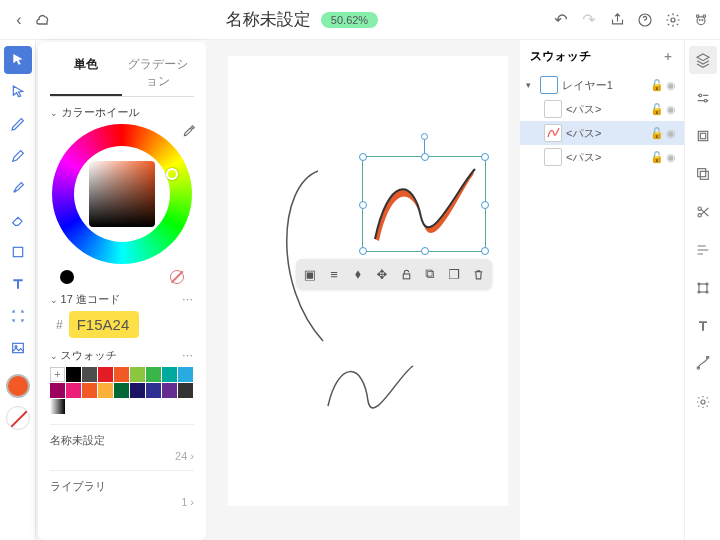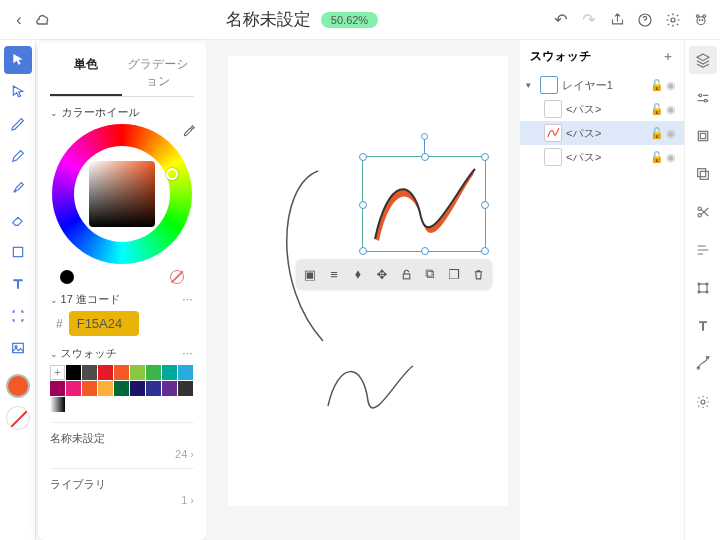--- a/index.html
+++ b/index.html
@@ -37,21 +37,21 @@
   .wheel::after { content: ""; position: absolute; inset: 22px; border-radius: 50%; background: #fff; }
   .sv-box { position: absolute; width: 66px; height: 66px; left: 37px; top: 37px; background: linear-gradient(to top, #000, transparent), linear-gradient(to right, #fff, #f15a24); border-radius: 4px; z-index: 2; }
   .hue-handle { position: absolute; width: 12px; height: 12px; border: 2px solid #fff; border-radius: 50%; right: 14px; top: 44px; box-shadow: 0 0 2px rgba(0,0,0,0.5); z-index: 3;}
   .preview-row { display: flex; justify-content: space-between; align-items: center; margin: 4px 10px 8px; }
   .preview-dot { width: 14px; height: 14px; border-radius: 50%; }
   .preview-dot.black { background: #000; }
   .preview-dot.none { border: 1px solid #d77; position: relative; }
   .preview-dot.none::after { content: ""; position: absolute; width: 16px; height: 1.5px; background: #d77; left: -2px; top: 5px; transform: rotate(-45deg); }
   .hex-row { display: flex; align-items: center; gap: 6px; margin: 4px 0 10px; }
   .hex-hash { color: #888; font-size: 12px; padding-left: 6px;}
-  .hex-input { border: none; background: #eab308; padding: 5px 8px; font-size: 13px; border-radius: 4px; width: 70px; color: #555; }
+  .hex-input { border: none; background: #fde047; padding: 5px 8px; font-size: 15px; border-radius: 4px; width: 70px; color: #555; }
   .swatch-grid { display: flex; flex-wrap: wrap; gap: 1px; margin-bottom: 10px; }
   .swatch-cell { width: 15px; height: 15px; }
   .swatch-add { width: 15px; height: 15px; border: 1px solid #ccc; display: flex; align-items: center; justify-content: center; color: #888; font-size: 11px; line-height: 1;}
   .link-row { display: flex; justify-content: space-between; padding: 8px 0; border-top: 1px solid #eee; font-size: 11px; color: #555; cursor: pointer; }
   .link-row span:last-child { color: #aaa; margin-top: 17px; }
   .menu-dots { color: #888; cursor: pointer; letter-spacing: 1px;}
   .caret { font-size: 9px; color: #666; }
   
   
   .canvas { position: absolute; left: 206px; top: 40px; right: 200px; bottom: 0; background: #f5f5f5; }

